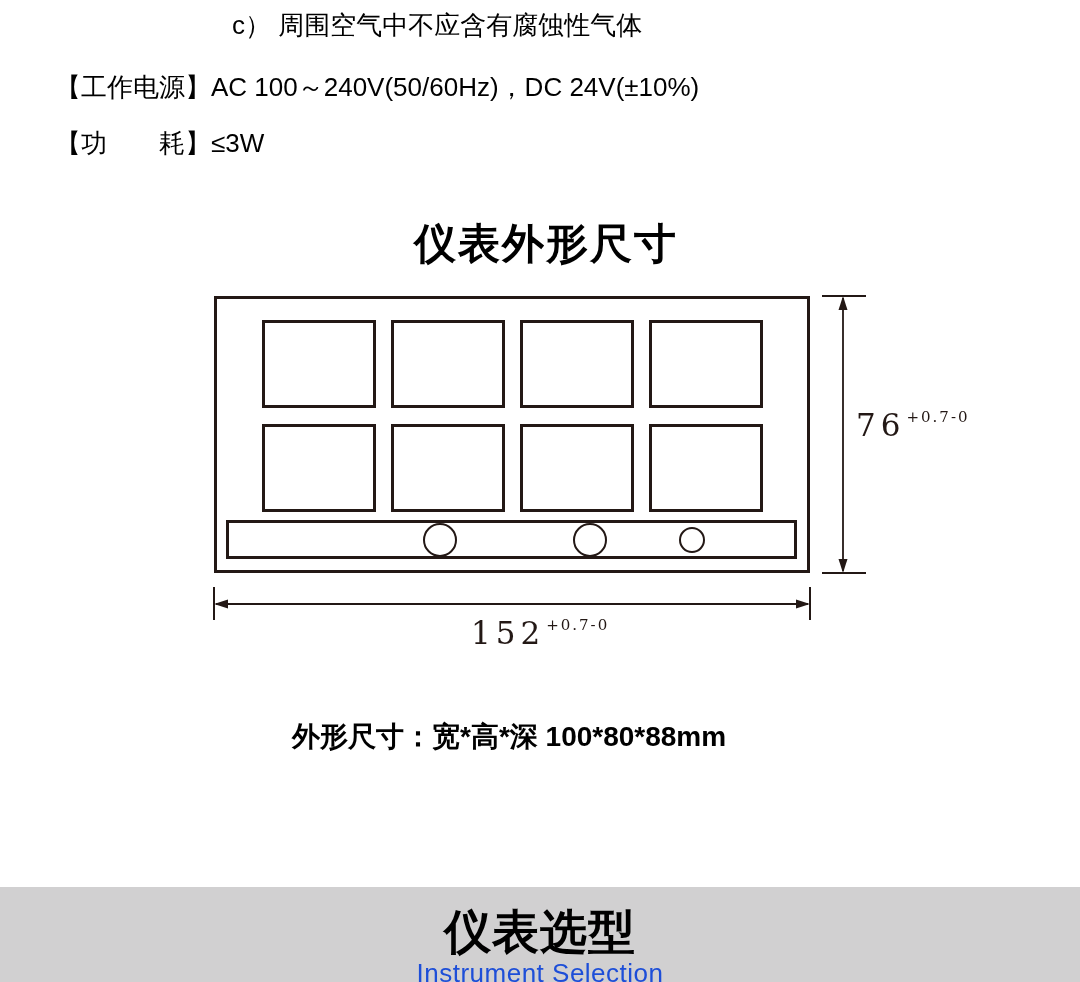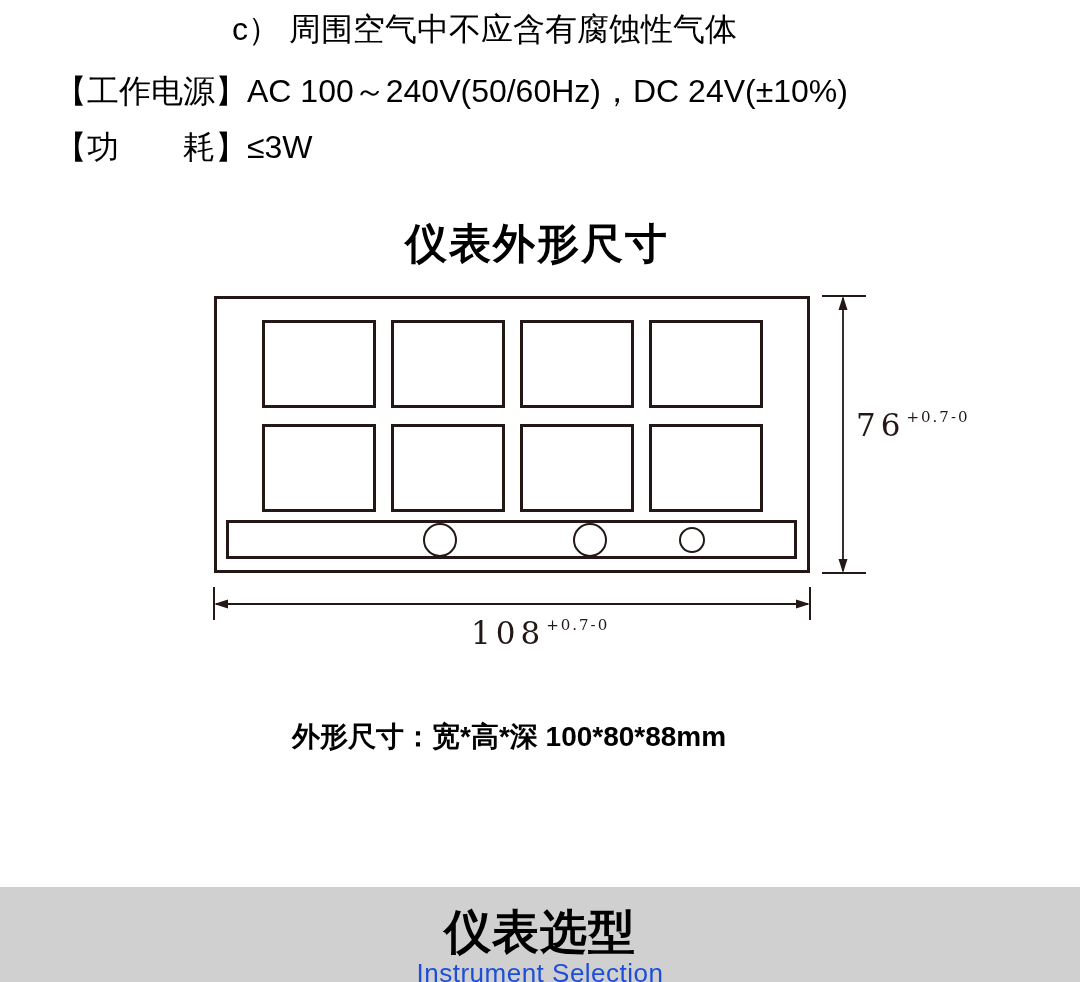--- a/index.html
+++ b/index.html
@@ -6,28 +6,28 @@
   html,body { background:#ffffff; }
   .page {
     position:relative;
     width:1080px; height:982px;
     background:#ffffff;
     color:#000000;
     font-family:"Liberation Sans","DejaVu Sans",sans-serif;
     overflow:hidden;
   }
   
-  .spec-line { position:absolute; font-size:32px; line-height:1.2; color:#000; white-space:pre;text-align:right; }
+  .spec-line { position:absolute; font-size:26px; line-height:1.2; color:#000; white-space:pre;text-align:right; }
   .note-c        { left:232px; top:10px;  }
   .power-supply  { left:55px;  top:72px;  }
   .power-consume { left:55px;  top:128px; }
 
   
   .diagram-title {
-    position:absolute; left:9px; top:216px; width:1056px;
+    position:absolute; left:18px; top:216px; width:1056px;
     text-align:center; font-size:42px; font-weight:bold;
     letter-spacing:2px; color:#000;
   }
 
   
   .panel {
     position:absolute; left:214px; top:296px;
     width:596px; height:277px;
     border:3px solid #231815; background:#fff;
   }
@@ -133,21 +133,21 @@
   </div>
 
   <svg class="dim-svg dim-bottom" width="615" height="45" viewBox="0 0 615 45">
     <line x1="9" y1="5" x2="9" y2="38" stroke="#231815" stroke-width="2"></line>
     <line x1="605" y1="5" x2="605" y2="38" stroke="#231815" stroke-width="2"></line>
     <line x1="11" y1="22" x2="603" y2="22" stroke="#231815" stroke-width="1.8"></line>
     <polygon points="9,22 23,17.5 23,26.5" fill="#231815"></polygon>
     <polygon points="605,22 591,17.5 591,26.5" fill="#231815"></polygon>
   </svg>
   <div class="dim-label dim-label-w">
-    <span class="dim-main">108</span>
+    <span class="dim-main">152</span>
     <span class="dim-tol">
       <span>+0.7</span>
       <span>-0</span>
     </span>
   </div>
 
   <div class="size-line outline-size">外形尺寸：宽*高*深 100*80*88mm</div>
 
   <div class="banner">
     <div class="banner-title">仪表选型</div>

